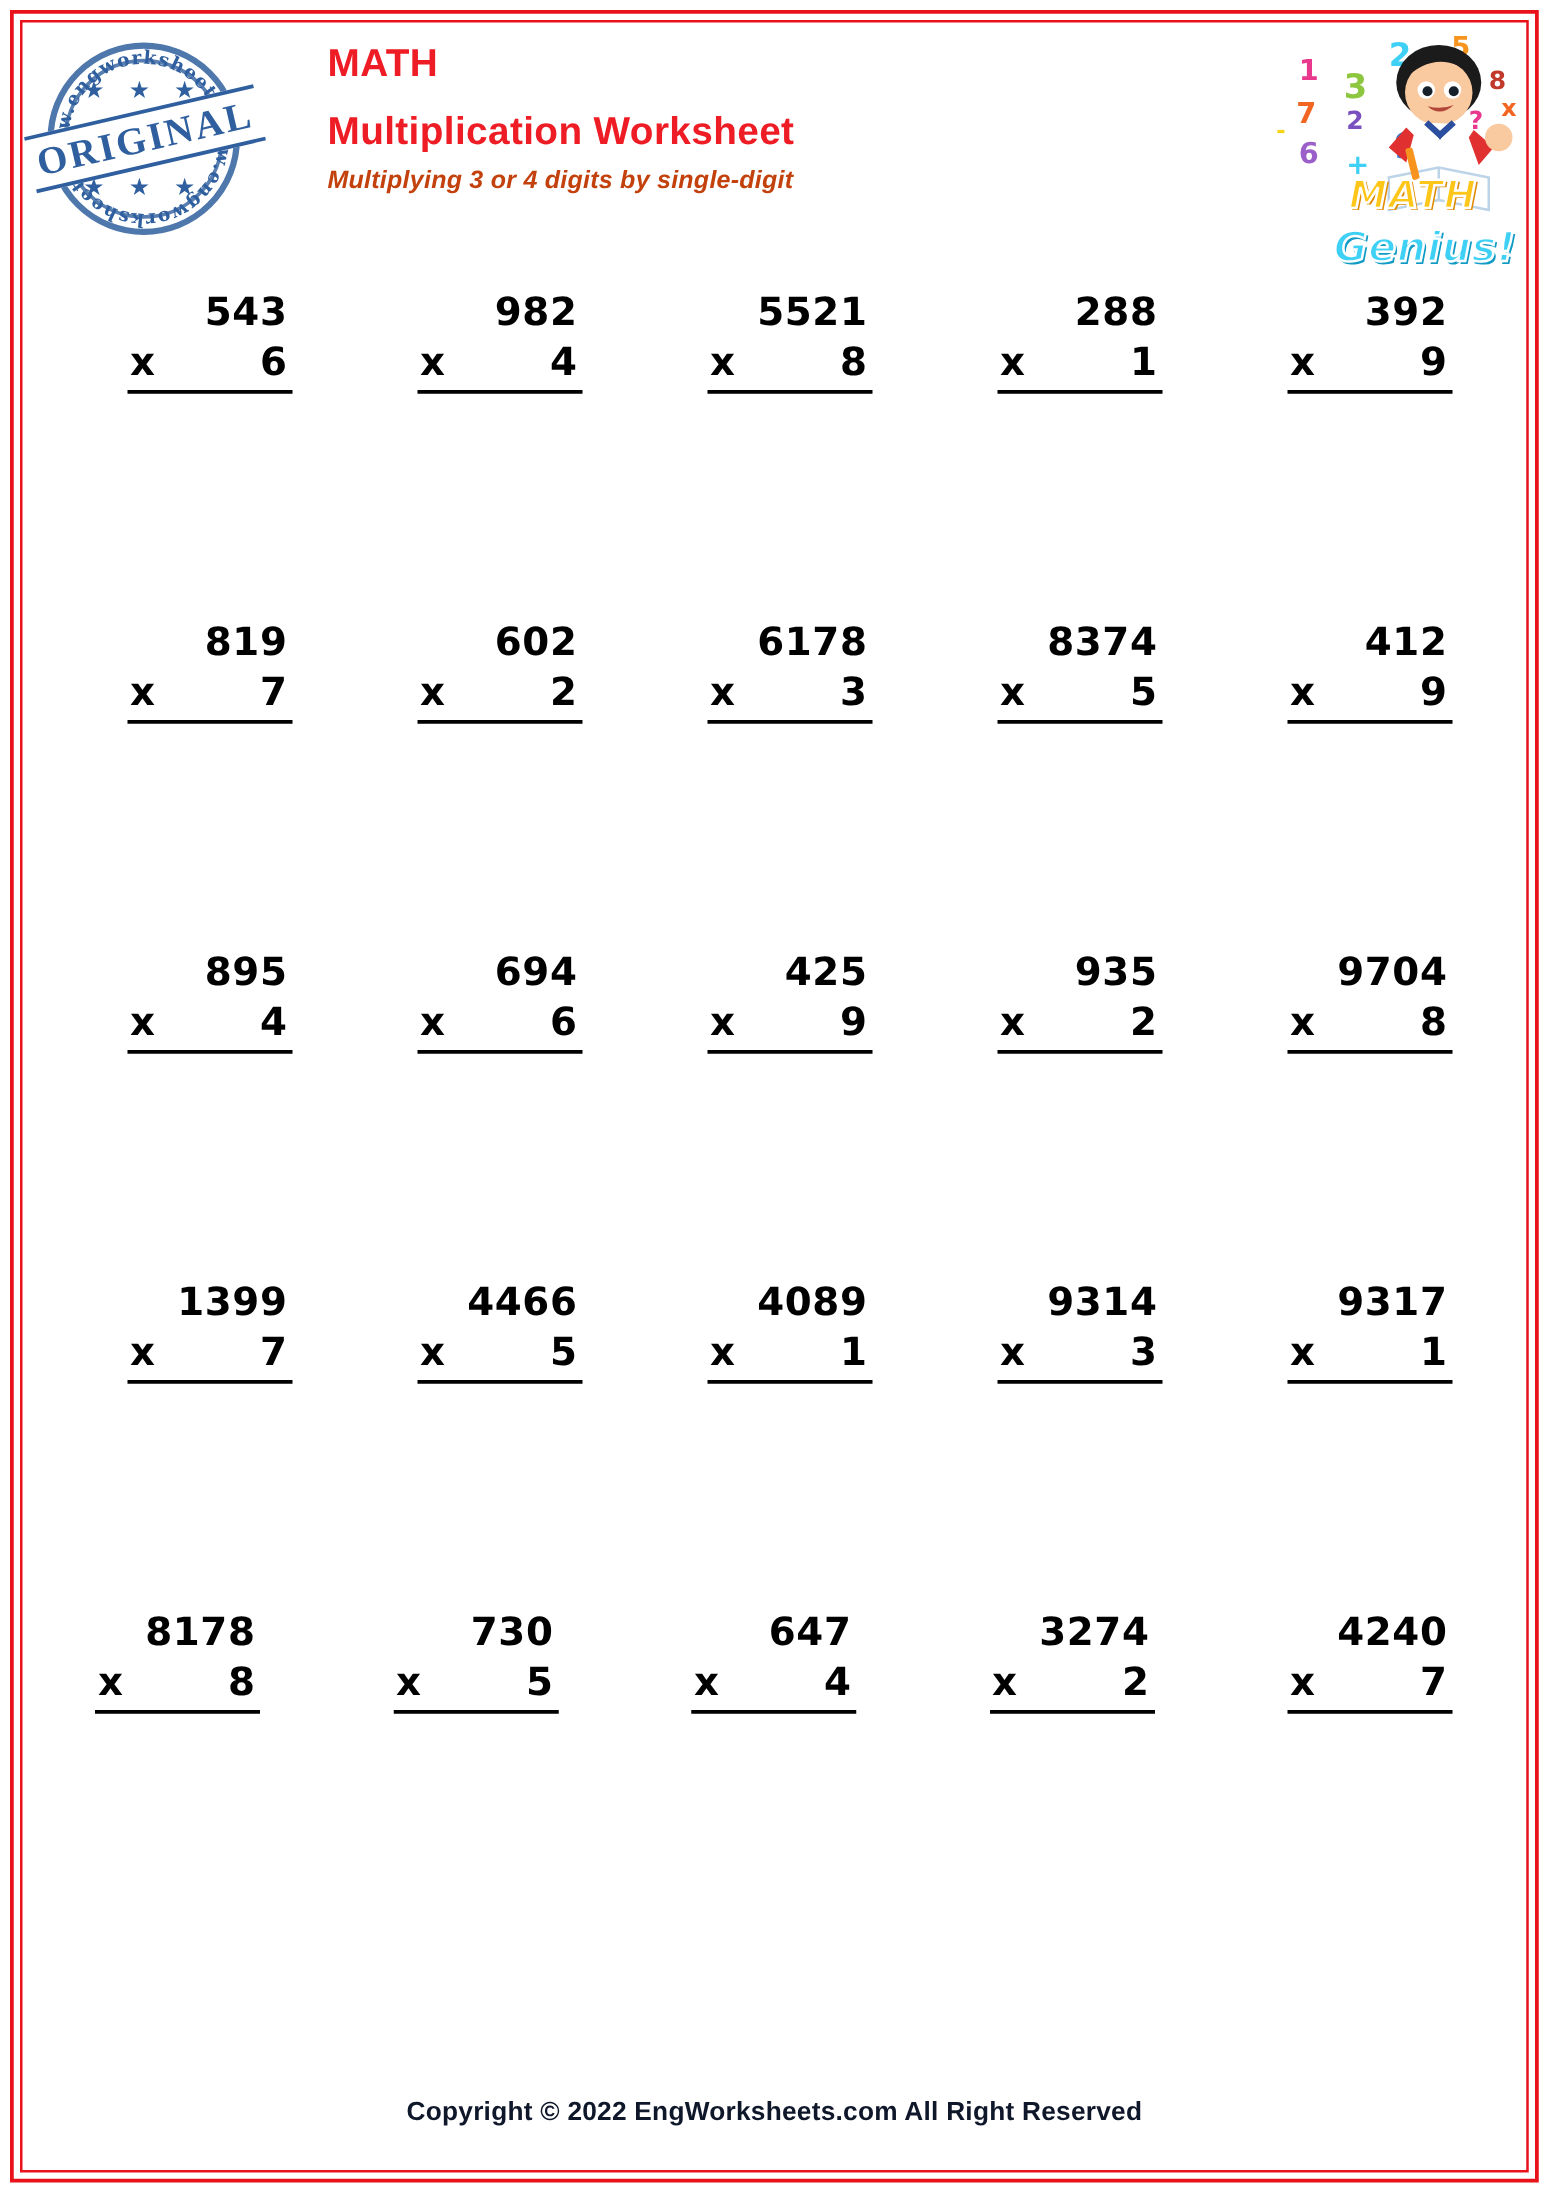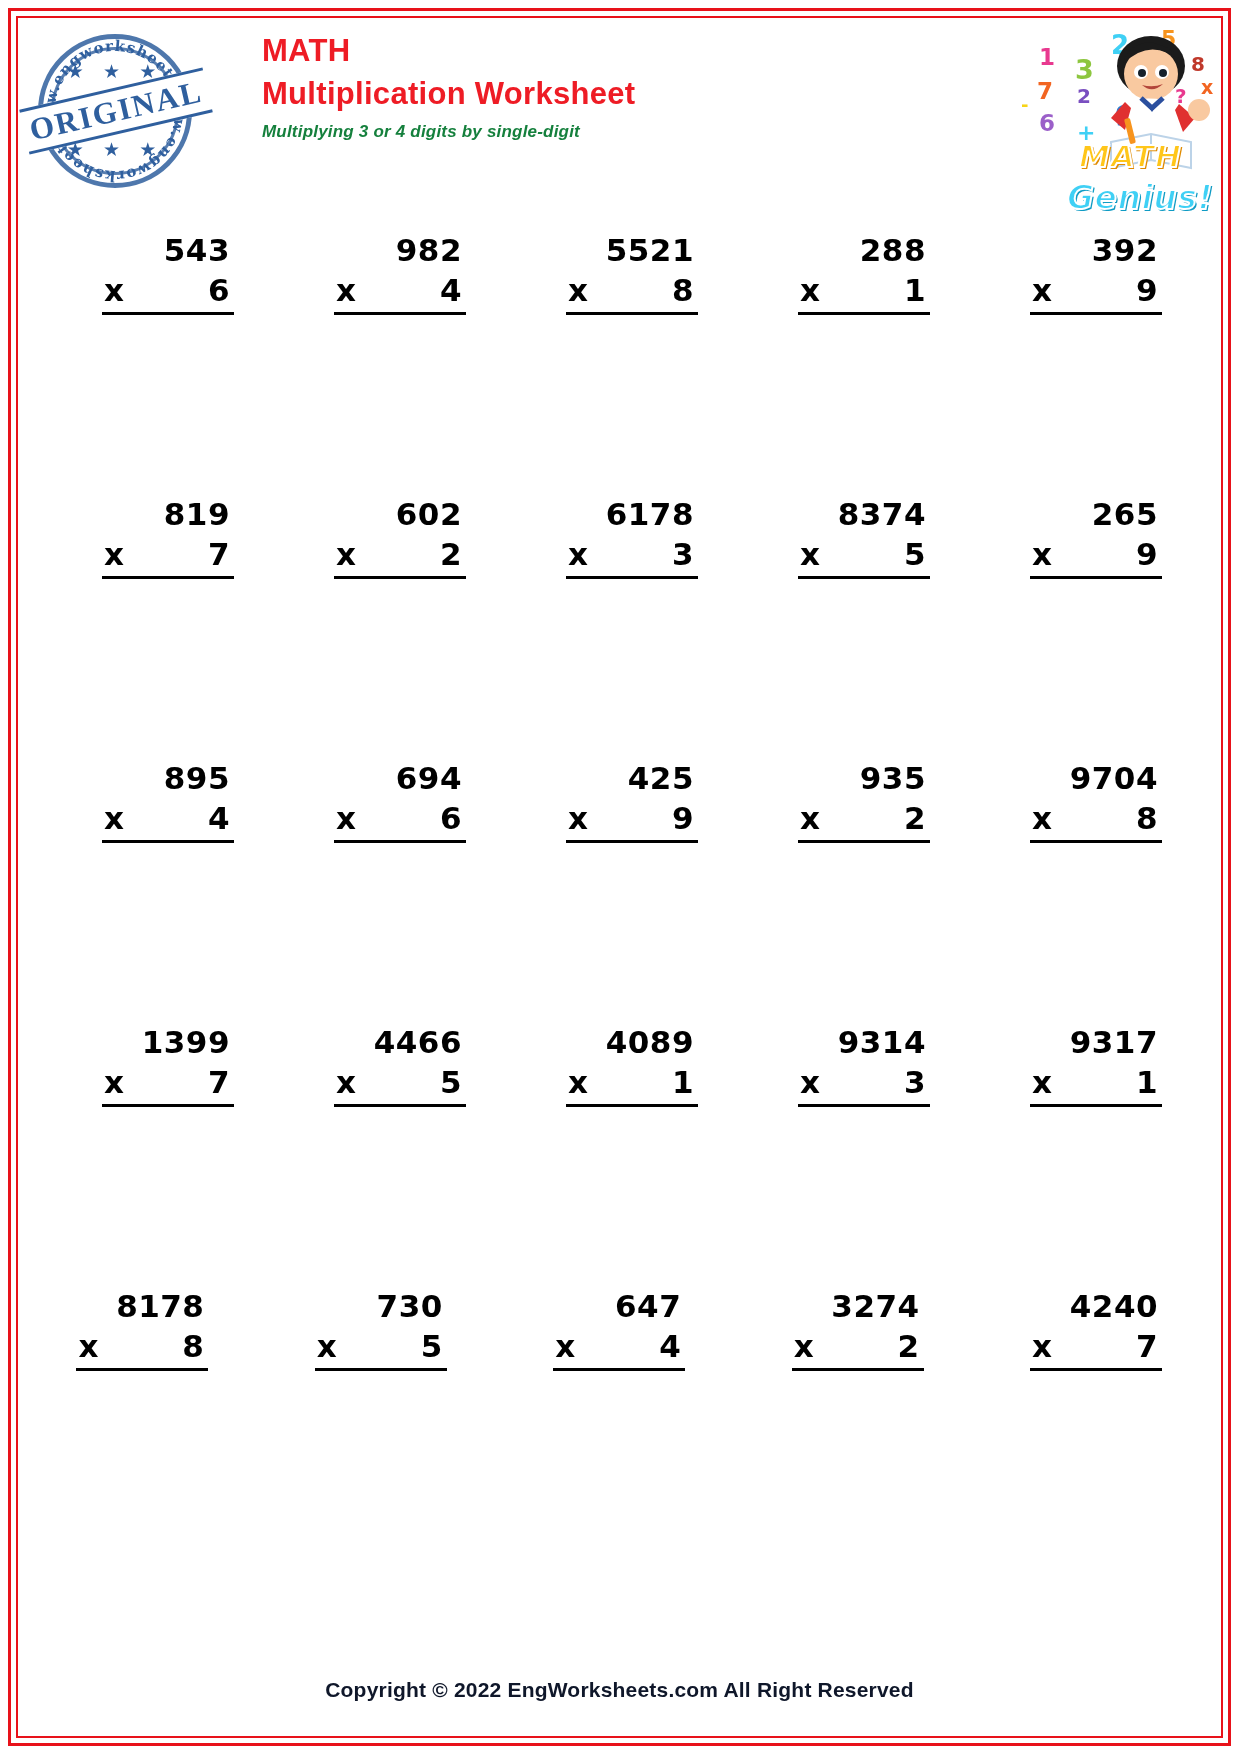--- a/index.html
+++ b/index.html
@@ -125,27 +125,27 @@
     color: #ee1c25;
     line-height: 1.25;
     letter-spacing: 0.3px;
   }
   .title-sub {
     font-size: 31px;
     font-weight: bold;
     color: #ee1c25;
     line-height: 1.25;
     letter-spacing: 0.3px;
-    margin-top: 4px;
+    margin-top: 15px;
   }
   .title-desc {
-    font-size: 17px;
+    font-size: 20px;
     font-weight: bold;
     font-style: italic;
-    color: #15803d;
+    color: #c2410c;
     margin-top: 8px;
     letter-spacing: 0.2px;
   }
 
   
   .logo {
     position: absolute;
     right: 2px; top: 0px;
     width: 200px;
     height: 180px;
@@ -403,21 +403,21 @@
         <div class="sum">
           <div class="top">8374</div>
           <div class="bottom">
             <span class="op">x</span>
             <span class="mult">5</span>
           </div>
         </div>
       </div>
       <div class="cell">
         <div class="sum">
-          <div class="top">265</div>
+          <div class="top">412</div>
           <div class="bottom">
             <span class="op">x</span>
             <span class="mult">9</span>
           </div>
         </div>
       </div>
     </div>
 
     <div class="prow">
       <div class="cell">

